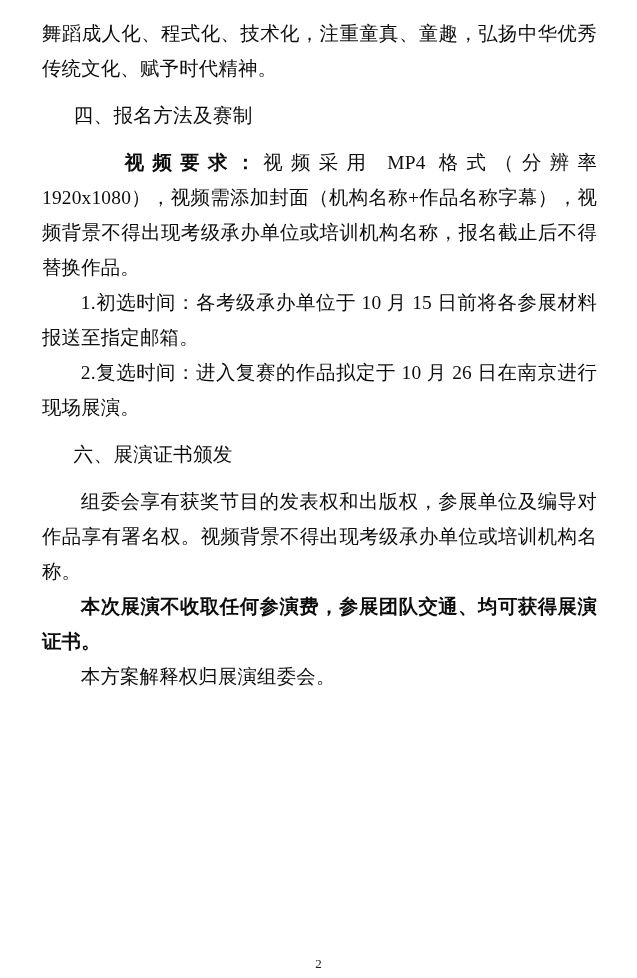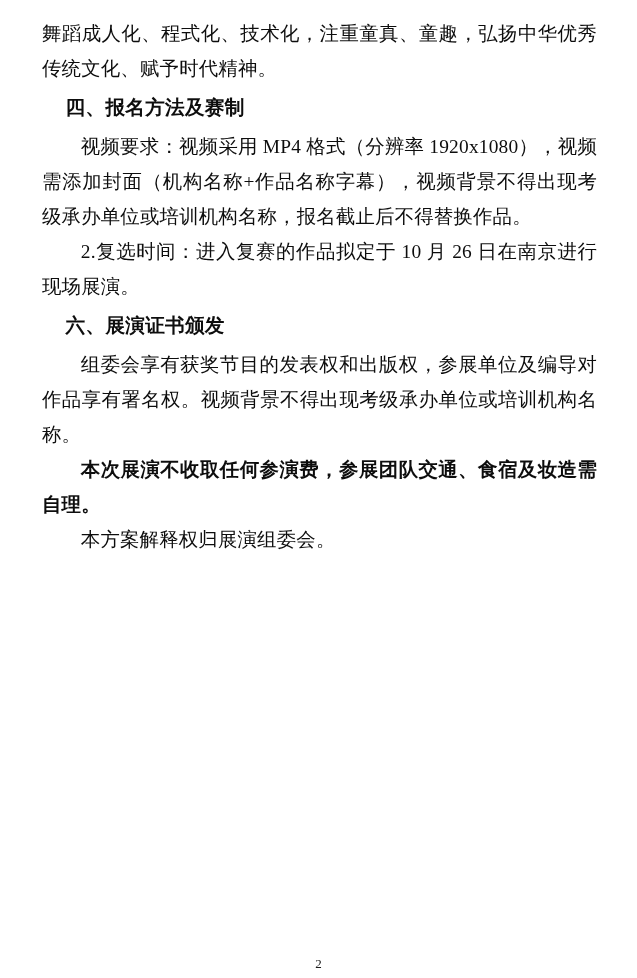--- a/index.html
+++ b/index.html
@@ -29,30 +29,31 @@
     text-justify: inter-ideograph;
     margin: 0;
     letter-spacing: 0.2px;
   }
   .indent {
     text-indent: 2em;
   }
   .heading {
     font-size: 19.6px;
     line-height: 35px;
-    margin: 4px;
-    font-weight: bold;
+    margin: 12px;
+    font-weight: normal;
     text-indent: 1em;
     letter-spacing: 0.3px;
   }
   .bold-para {
     font-weight: bold;
   }
   .lead-bold {
-    font-weight: normal;
+    font-weight: bold;
+    margin-left: 44px;
   }
   .page-number {
     position: absolute;
     bottom: 6px;
     left: 0;
     width: 637px;
     text-align: center;
     font-size: 13px;
     font-family: "Liberation Serif", "DejaVu Serif", serif;
     color: #1a1a1a;
@@ -64,28 +65,29 @@
 <div class="page">
 
   <p class="para">舞蹈成人化、程式化、技术化，注重童真、童趣，弘扬中华优秀传统文化、赋予时代精神。</p>
 
   <h2 class="heading">四、报名方法及赛制</h2>
 
 
   <p class="para indent"><span class="lead-bold">视频要求：</span><span>视频采用 MP4 格式（分辨率 1920x1080），视频需添加封面（机构名称+作品名称字幕），视频背景不得出现考级承办单位或培训机构名称，报名截止后不得替换作品。</span></p>
 
 
+  <p class="para indent">1.初选时间：各考级承办单位于 10 月 15 日前将各参展材料报送至指定邮箱。</p>
 
   <p class="para indent">2.复选时间：进入复赛的作品拟定于 10 月 26 日在南京进行现场展演。</p>
 
   <h2 class="heading">六、展演证书颁发</h2>
 
 
 
   <p class="para indent">组委会享有获奖节目的发表权和出版权，参展单位及编导对作品享有署名权。视频背景不得出现考级承办单位或培训机构名称。</p>
 
-  <p class="para indent bold-para">本次展演不收取任何参演费，参展团队交通、食宿及妆造需自理。</p>
+  <p class="para indent bold-para">本次展演不收取任何参演费，参展团队交通、均可获得展演证书。</p>
 
   <p class="para indent">本方案解释权归展演组委会。</p>
 
 </div>
 
 <div class="page-number">2</div>
 
 </body></html>

